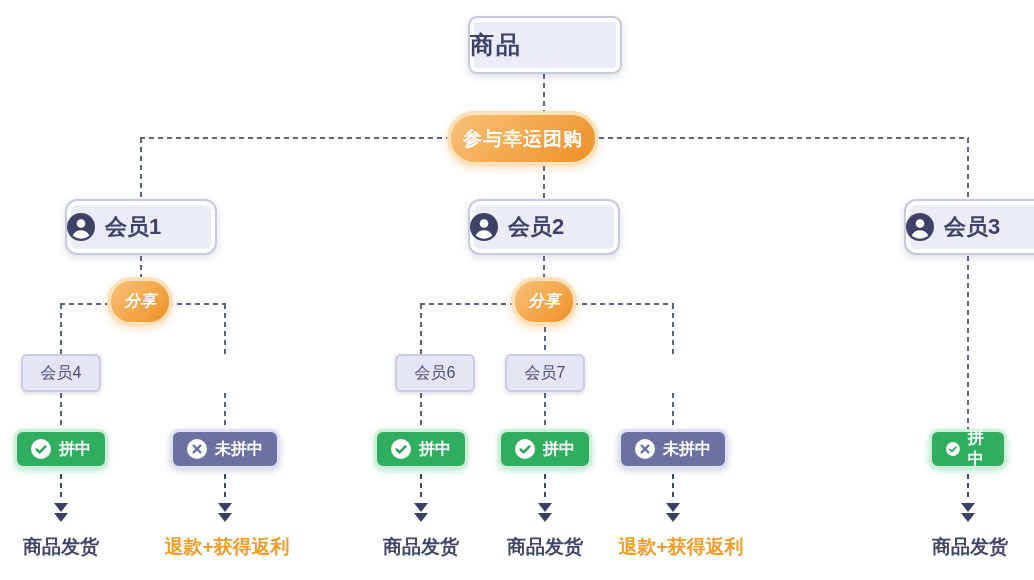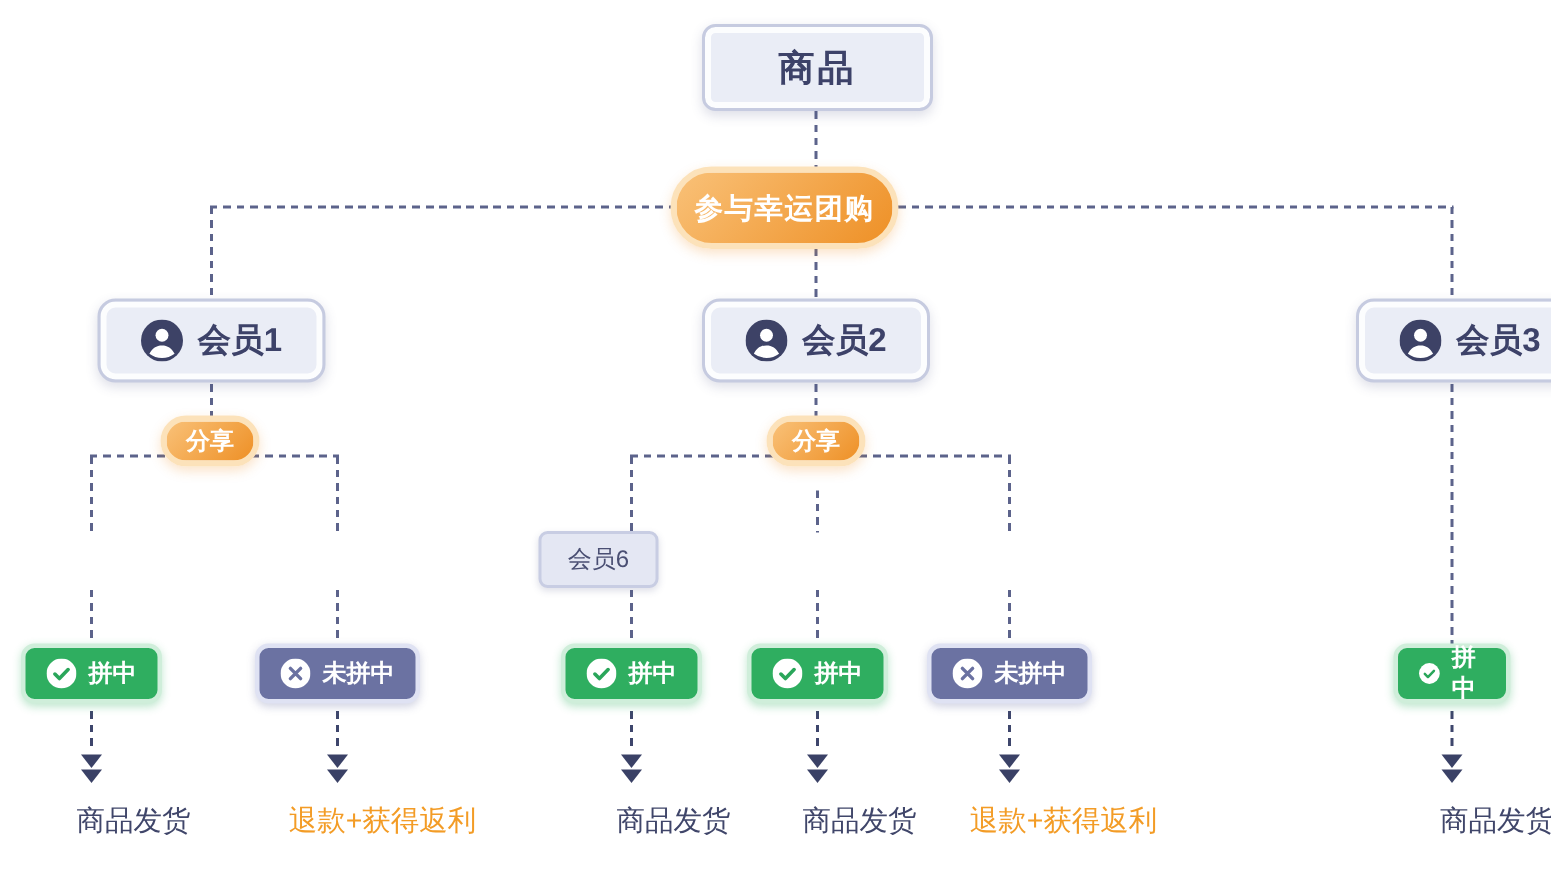--- a/index.html
+++ b/index.html
@@ -10,48 +10,48 @@
   }
   
   .hline{position:absolute;height:2px;
     background:repeating-linear-gradient(to right,var(--line) 0 5px,transparent 5px 9px);}
   .vline{position:absolute;width:2px;
     background:repeating-linear-gradient(to bottom,var(--line) 0 5px,transparent 5px 9px);}
   .vline.arrow{background:repeating-linear-gradient(to bottom,var(--arrowline) 0 5px,transparent 5px 9px);}
   .tri{position:absolute;width:0;height:0;border-left:7px solid transparent;
     border-right:7px solid transparent;border-top:9px solid #3a4166;transform:translateX(-50%);}
   
-  .bigbox{position:absolute;box-sizing:border-box;display:flex;align-items:center;justify-content:center;
+  .bigbox{position:absolute;box-sizing:border-box;display:flex;align-items:center;justify-content:flex-start;
     gap:10px;background:#eaedf6;border:2px solid #c6cbe0;border-radius:9px;
     box-shadow:inset 0 0 0 4px rgba(255,255,255,.85),0 3px 8px rgba(70,80,130,.18);
     color:#3d4269;font-weight:bold;}
   .product{width:154px;height:58px;font-size:24px;letter-spacing:2px;}
   .member{width:152px;height:56px;font-size:22px;border-radius:12px;}
   .person{display:inline-flex;width:28px;height:28px;}
   .person svg{width:100%;height:100%;}
   .pill{position:absolute;box-sizing:border-box;display:flex;align-items:center;justify-content:center;
     background:linear-gradient(135deg,#f9c178 0%,#ee9026 100%);
     border:4px solid #fce2ba;color:#ffffff;font-weight:bold;
     box-shadow:0 3px 8px rgba(238,144,38,.25);}
   .join{width:152px;height:55px;border-radius:28px;font-size:19px;letter-spacing:1px;}
-  .share{width:66px;height:34px;border-radius:24px;font-size:16px;transform:translateX(-50%);}
+  .share{width:66px;height:49px;border-radius:24px;font-size:16px;transform:translateX(-50%);font-style:italic;}
   .subbox{position:absolute;box-sizing:border-box;width:80px;height:38px;transform:translateX(-50%);
     display:flex;align-items:center;justify-content:center;
     background:#e4e7f3;border:2px solid #c8cde3;border-radius:6px;
     box-shadow:0 2px 5px rgba(70,80,130,.18);
     color:#4a4f73;font-size:16px;font-weight:500;}
   .badge{position:absolute;box-sizing:border-box;height:40px;transform:translateX(-50%);
     display:flex;align-items:center;justify-content:center;gap:8px;padding:0 14px;
     border-radius:9px;color:#ffffff;font-size:16px;font-weight:bold;}
   .badge.win{background:#2fae60;border:3px solid #cfeeda;box-shadow:0 2px 6px rgba(47,174,96,.3);}
   .badge.lose{background:#6b72a2;border:3px solid #dfe2f3;box-shadow:0 2px 6px rgba(107,114,162,.3);}
   .bicon{display:inline-flex;width:20px;height:20px;}
   .bicon svg{width:100%;height:100%;}
   .result{position:absolute;transform:translateX(-50%);white-space:nowrap;
-    font-size:19px;font-weight:normal;top:534px;margin-left:28px;}
+    font-size:19px;font-weight:bold;top:534px;}
   .result.navy{color:#40466a;}
   .result.orange{color:#f39c26;}
 </style>
 </head>
 <body>
 
 <div class="canvas">
 
   <div class="vline" style="left:543px;top:74px;height:38px"></div>
   <div class="hline" style="left:140px;top:137px;width:829px"></div>
@@ -132,22 +132,28 @@
     <span>会员3</span>
   </div>
 
   <div class="pill share" style="left:140px;top:277px">
     <span>分享</span>
   </div>
   <div class="pill share" style="left:544px;top:277px">
     <span>分享</span>
   </div>
 
-  <div class="subbox" style="left:399px;top:354px">
+  <div class="subbox" style="left:61px;top:354px">
+      <span>会员4</span>
+    </div>
+  <div class="subbox" style="left:435px;top:354px">
       <span>会员6</span>
+    </div>
+  <div class="subbox" style="left:545px;top:354px">
+      <span>会员7</span>
     </div>
 
   <div class="badge win" style="left:61px;top:429px">
     <span class="bicon">
       <svg viewBox="0 0 20 20">
           <circle cx="10" cy="10" r="10" fill="#fff"></circle>
           <path d="M5.6 10.4l3 3 5.8-6" stroke="#2aa65a" stroke-width="2.4" fill="none" stroke-linecap="round" stroke-linejoin="round"></path>
         </svg>
     </span>
     <span>拼中</span>

